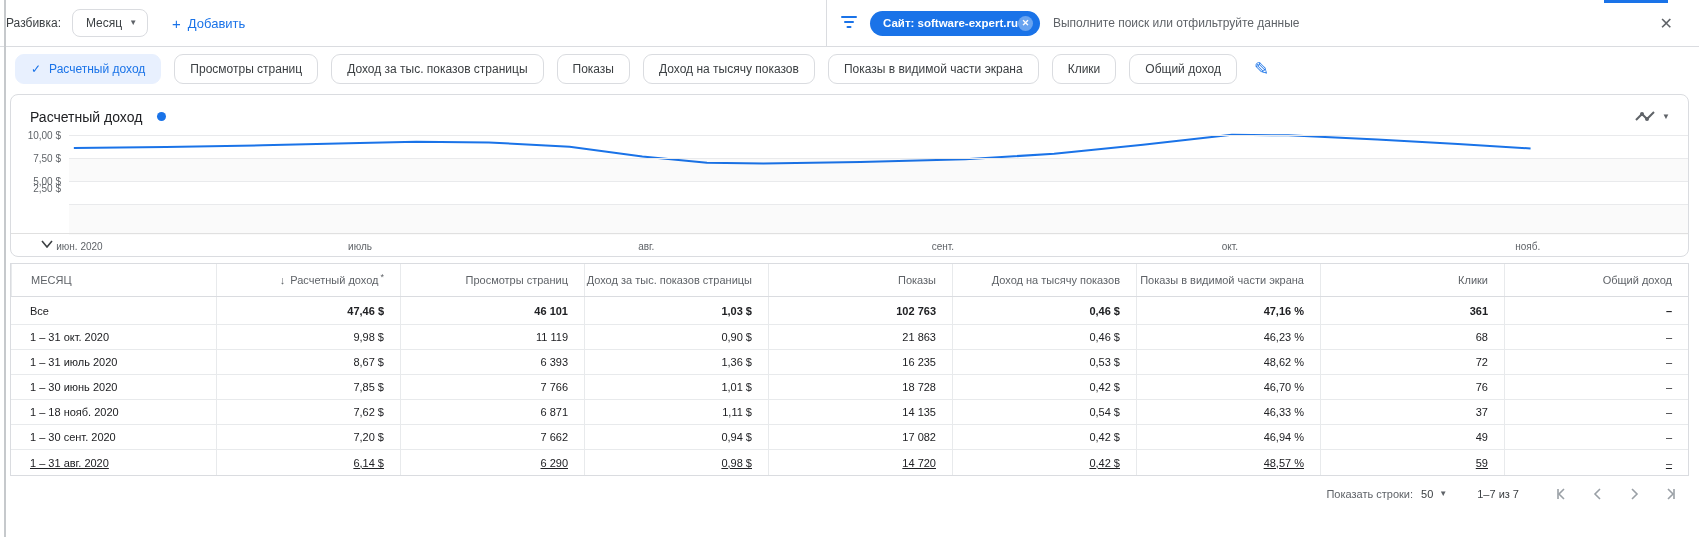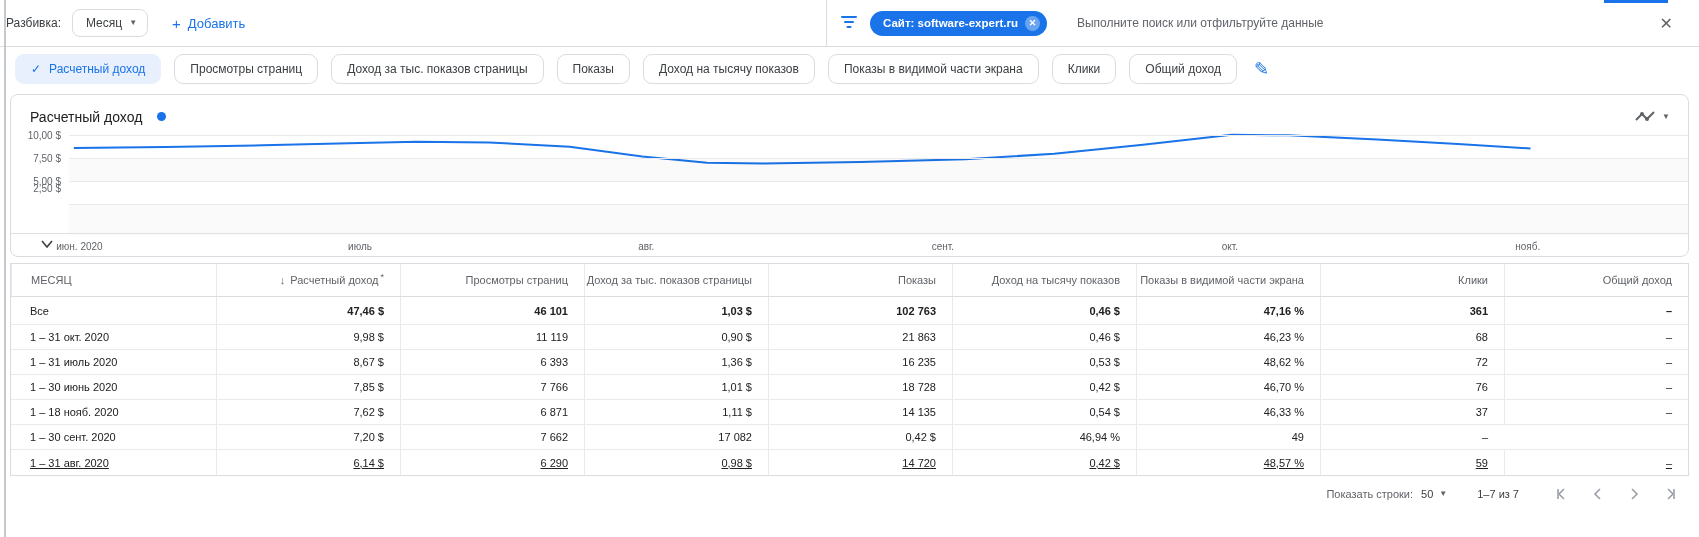--- a/index.html
+++ b/index.html
@@ -19,25 +19,25 @@
     background:#fff; padding:6px 10px 6px 13px; font-size:12px; color:#3c4043; cursor:pointer; }
   .caret{ font-size:8px; color:#5f6368; line-height:1; }
   .add-link{ display:flex; align-items:center; gap:7px; color:#1a73e8; font-size:13px; margin-left:24px; cursor:pointer; }
   .add-plus{ font-size:15px; line-height:1; }
   .filter-area{ flex:1; border-left:1px solid #dadce0; display:flex; align-items:center; padding-left:13px; }
   .filter-icon{ width:18px; height:14px; position:relative; flex:none; }
   .filter-icon i{ position:absolute; left:50%; transform:translateX(-50%); height:2px; background:#1a73e8; border-radius:1px; display:block;}
   .filter-icon i:nth-child(1){ top:0; width:16px;}
   .filter-icon i:nth-child(2){ top:5px; width:10px;}
   .filter-icon i:nth-child(3){ top:10px; width:5px;}
-  .site-chip{ display:flex; align-items:center; gap:7px; background:#1a73e8; color:#fff; border-radius:14px;
+  .site-chip{ display:flex; align-items:center; background:#1a73e8; color:#fff; border-radius:14px;
     padding:5px 7px 5px 13px; font-size:11.5px; font-weight:bold; margin-left:12px; cursor:pointer; white-space:nowrap;}
   .chip-remove{ width:15px; height:15px; border-radius:50%; background:rgba(255,255,255,.35); color:#fff;
     font-size:9px; display:flex; align-items:center; justify-content:center; line-height:1; cursor:pointer;}
-  .search-placeholder{ color:#5f6368; font-size:12px; margin-left:30px; white-space:nowrap;}
+  .search-placeholder{ color:#5f6368; font-size:12px; margin-left:13px; white-space:nowrap;}
   .close-x{ margin-left:auto; margin-right:26px; align-self:center; color:#5f6368; font-size:16px; cursor:pointer;}
 
   
   .chips-row{ display:flex; align-items:center; gap:13px; padding:11px 0 11px 15px; height:44px;}
   .chip{ border:1px solid #dadce0; border-radius:9px; padding:7px 15px; font-size:12px; color:#3c4043;
     background:#fff; white-space:nowrap; cursor:pointer; display:flex; align-items:center; gap:8px;}
   .chip.selected{ background:#e8f0fe; border-color:#e8f0fe; color:#1a73e8; }
   .chip .check{ font-size:12px; }
   .pencil{ color:#1a73e8; font-size:18px; margin-left:4px; cursor:pointer; }
 
@@ -272,20 +272,21 @@
       <div class="td">14 135</div>
       <div class="td">0,54 $</div>
       <div class="td">46,33 %</div>
       <div class="td">37</div>
       <div class="td">–</div>
     </div>
     <div class="trow">
       <div class="td month-cell">1 – 30 сент. 2020</div>
       <div class="td">7,20 $</div>
       <div class="td">7 662</div>
+      <div class="td">0,94 $</div>
       <div class="td">17 082</div>
       <div class="td">0,42 $</div>
       <div class="td">46,94 %</div>
       <div class="td">49</div>
       <div class="td">–</div>
     </div>
     <div class="trow">
       <div class="td month-cell">1 – 31 авг. 2020</div>
       <div class="td">6,14 $</div>
       <div class="td">6 290</div>

